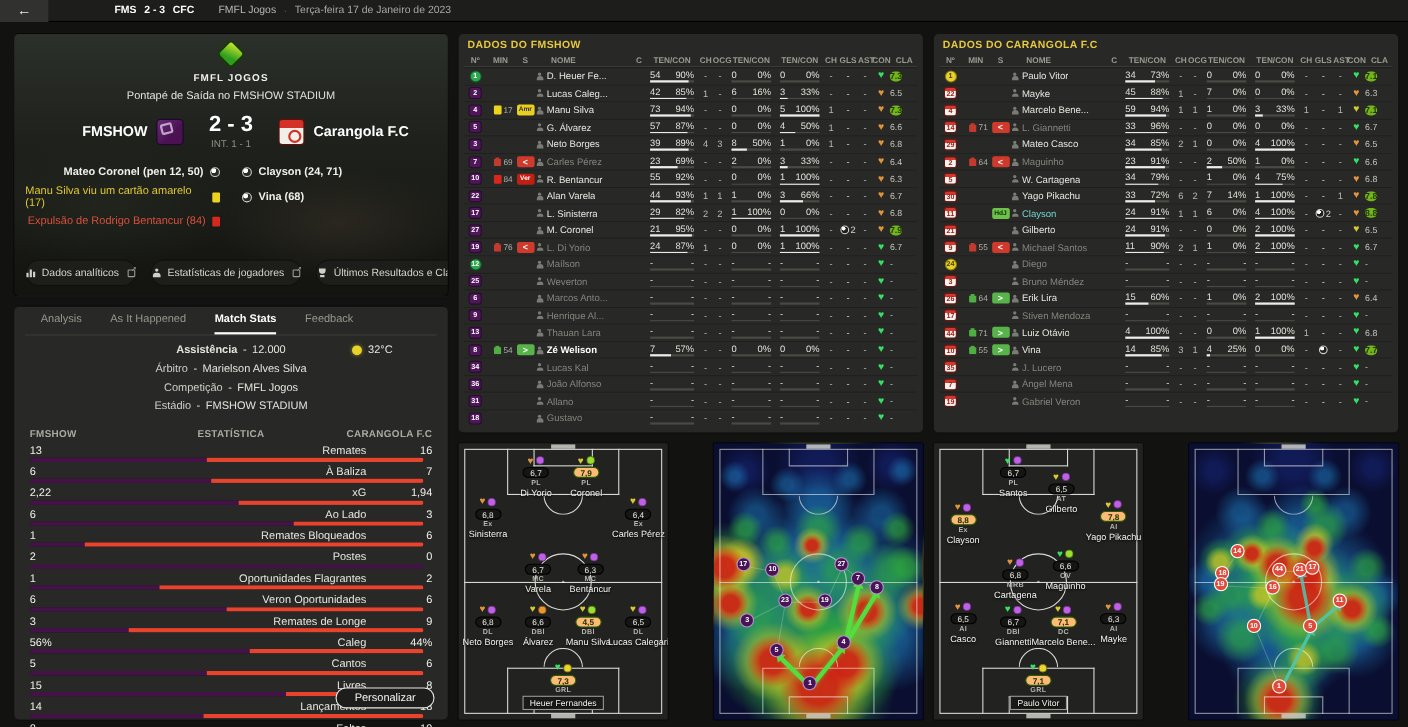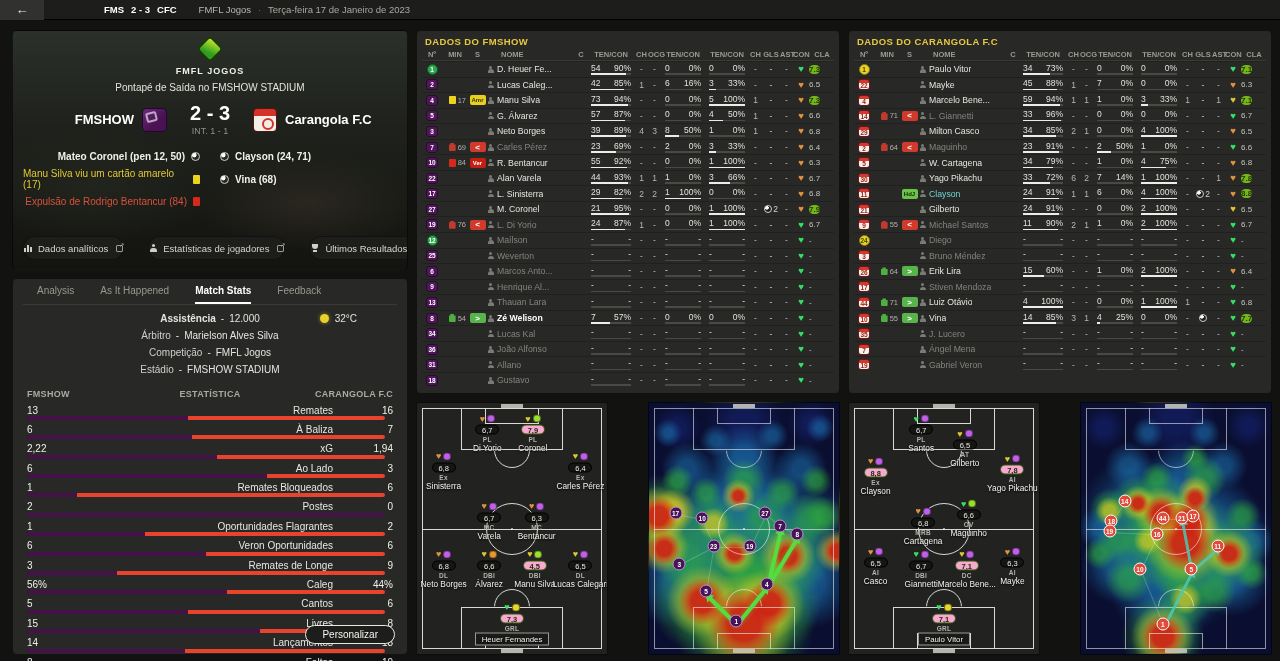--- a/index.html
+++ b/index.html
@@ -53,21 +53,21 @@
   .mh-events{display:grid;grid-template-columns:1fr 1fr;width:100%;padding:0 10px;margin-top:12px;row-gap:0;}
   .ev-l{display:flex;justify-content:flex-end;align-items:center;gap:6px;padding:3px 10px 3px 0;font-size:10px;font-weight:bold;color:#f0f0ea;}
   .ev-r{display:flex;justify-content:flex-start;align-items:center;gap:6px;padding:3px 0 3px 10px;font-size:10px;font-weight:bold;color:#f0f0ea;}
   .ev-yellow{color:#e0c832;font-weight:normal;}
   .ev-red{color:#d8503c;font-weight:normal;}
   .ball{width:9px;height:9px;border-radius:50%;background:radial-gradient(circle at 32% 30%,#fff 0 2px,#2a2a28 2.6px 100%);
     border:1px solid #cfcfc9;flex:none;}
   .card{width:7px;height:9px;border-radius:1px;flex:none;}
   .card.y{background:#ecd41e;}
   .card.r{background:#d8281e;}
-  .mh-btns{margin-top:auto;margin-bottom:9px;display:flex;gap:24px;padding:0 10px;width:100%;}
+  .mh-btns{margin-top:auto;margin-bottom:9px;display:flex;gap:13px;padding:0 10px;width:100%;}
   .mh-btn{flex:1;height:24px;background:#1e1e1cd9;border:1px solid #0006;border-radius:12px;display:flex;align-items:center;
     justify-content:center;gap:6px;font-size:9.5px;color:#d6d6d0;white-space:nowrap;}
   .ic-chart{display:inline-flex;align-items:flex-end;gap:1px;height:8px;}
   .ic-chart i{width:2px;background:#cfcfc9;display:block;}
   .ic-person{width:8px;height:8px;position:relative;}
   .ic-person::before{content:'';position:absolute;left:2.5px;top:0;width:3px;height:3px;border-radius:50%;background:#cfcfc9;}
   .ic-person::after{content:'';position:absolute;left:0.5px;bottom:0;width:7px;height:4px;border-radius:3px 3px 0 0;background:#cfcfc9;}
   .ic-trophy{width:9px;height:8px;position:relative;}
   .ic-trophy::before{content:'';position:absolute;left:1.5px;top:0;width:6px;height:5px;border-radius:0 0 4px 4px;background:#cfcfc9;}
   .ic-trophy::after{content:'';position:absolute;left:2.5px;bottom:0;width:4px;height:2px;background:#cfcfc9;}
@@ -169,21 +169,21 @@
   .pl-sixb{left:36%;width:28%;bottom:5px;height:16px;border:1px solid;border-bottom:none;}
   .pl-arcb{left:50%;bottom:29px;width:36px;height:36px;margin-left:-18px;border:1px solid;border-radius:50%;clip-path:inset(0 0 52% 0);}
   .pl-goalt{left:44%;width:12%;top:1px;height:4px;background:#c4c4be;opacity:.9;}
   .pl-goalb{left:44%;width:12%;bottom:1px;height:4px;background:#c4c4be;opacity:.9;}
   .pnode{position:absolute;transform:translate(-50%,-50%);display:flex;flex-direction:column;align-items:center;gap:1px;z-index:3;width:80px;}
   .pn-ic{display:flex;gap:2px;align-items:center;height:10px;}
   .pn-heart{font-size:9px;line-height:9px;}
   .pn-mood{width:8px;height:8px;border-radius:50%;border:1px solid rgba(0,0,0,.45);}
   .pn-rat{min-width:24px;padding:0 3px;height:10px;line-height:10px;border-radius:6px;background:#151513;color:#e8e8e2;
     font-size:7.5px;text-align:center;border:1px solid #000;}
-  .pn-rat.high{background:#f9a8d4;color:#142a00;font-weight:bold;border-color:#2a5a00;}
+  .pn-rat.high{background:#fdba74;color:#142a00;font-weight:bold;border-color:#2a5a00;}
   .pn-pos{font-size:6.5px;color:#b4b4ae;font-weight:bold;line-height:7px;letter-spacing:.3px;}
   .pn-name{font-size:8.3px;color:#f2f2ee;line-height:9px;white-space:nowrap;text-shadow:0 1px 2px #000;}
   .pn-name.gkbox{border:1px solid #9a9a94;background:#1a1a18;padding:1px 6px;font-size:7.8px;}
   .hnode{position:absolute;transform:translate(-50%,-50%);width:13px;height:13px;border-radius:50%;z-index:4;display:flex;
     align-items:center;justify-content:center;font-size:6.5px;font-weight:bold;color:#fff;}
   .hnode.pu{background:#471456;border:1px solid #bb8fd0;}
   .hnode.re{background:#e04c3c;border:1px solid #fff;}
   .lin{position:absolute;transform-origin:0 50%;z-index:2;}
   .lin.web{height:1px;background:rgba(255,255,255,.20);}
   .lin.ga{height:4px;background:#55dd3f;border-radius:2px;box-shadow:0 0 4px #55dd3f99;}
@@ -1674,21 +1674,21 @@
             <div><span class="clac">6.7</span></div>
           </div>
           <div class="prow">
             <div>
               <span class="shirt r">29</span>
             </div>
             <div class="mincell"></div>
             <div></div>
             <div class="ncell">
               <span class="person"></span>
-              <span class="pname ">Milton Casco</span>
+              <span class="pname ">Mateo Casco</span>
             </div>
             <div></div>
             <div class="statc">
               <span>34</span>
               <span>85%</span>
               <div class="trk"></div>
               <div class="fil" style="width: calc(85% - 8px);"></div>
             </div>
             <div class="cell-c">2</div>
             <div class="cell-c">1</div>

